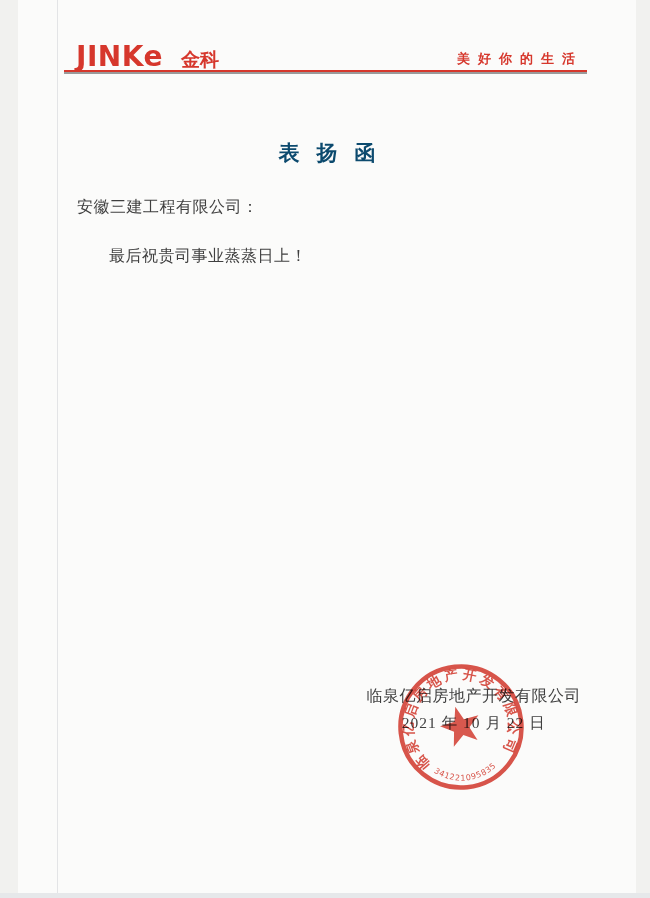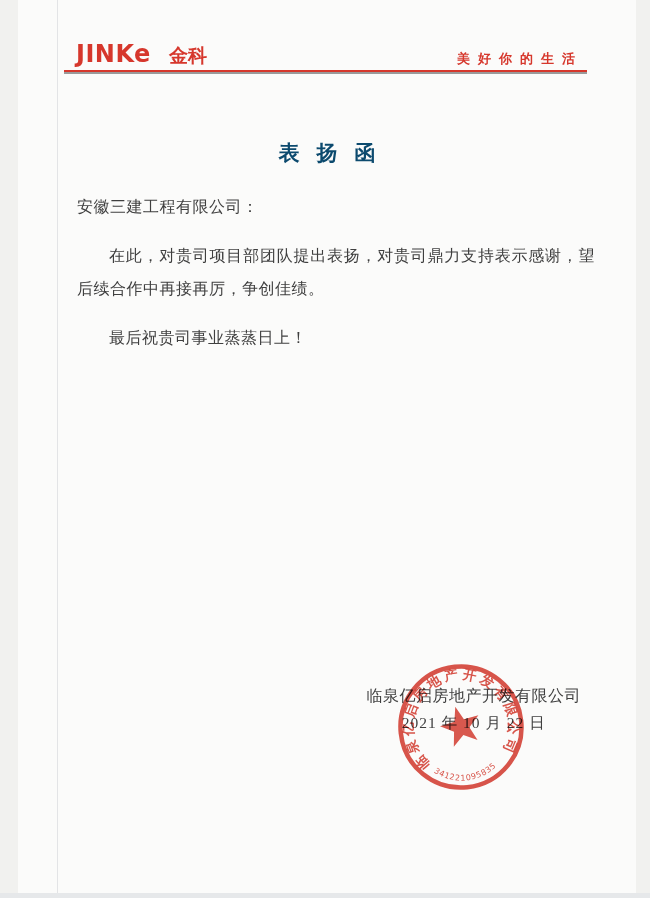--- a/index.html
+++ b/index.html
@@ -21,21 +21,21 @@
   .fold-line {
     position:absolute; left:39px; top:0; width:1px; height:100%;
     background:rgba(190,193,198,0.38);
   }
   
   .logo {
     position:absolute; left:58px; top:40px; white-space:nowrap;
     font-family:"DejaVu Sans","Liberation Sans",sans-serif;
   }
   .logo-latin {
-    font-size:24px; font-weight:bold; letter-spacing:0.5px;
+    font-size:28px; font-weight:bold; letter-spacing:0.5px;
     color:var(--brand-red);
   }
   .logo-cjk {
     font-size:19px; font-weight:bold; margin-left:18px;
     color:var(--brand-red);
   }
   .slogan {
     position:absolute; right:53px; top:50px; white-space:nowrap;
     font-size:13px; font-weight:bold; letter-spacing:8px;
     color:var(--brand-red);
@@ -91,21 +91,20 @@
     <div class="slogan">美好你的生活</div>
     <div class="rule">
       <div class="rule-red"></div>
       <div class="rule-gray"></div>
     </div>
 
     <h1 class="title">表扬函</h1>
 
     <div class="body-text">
       <p class="salutation">安徽三建工程有限公司：</p>
-      <p class="para">在此，对贵司项目部团队提出表扬，对贵司鼎力支持表示感谢，望后续合作中再接再厉，争创佳绩。</p>
       <p class="para">最后祝贵司事业蒸蒸日上！</p>
     </div>
 
     <div class="signature">
       <div class="sig-company">临泉亿启房地产开发有限公司</div>
       <div class="sig-date">2021 年 10 月 22 日</div>
     </div>
 
     <svg class="seal" viewBox="0 0 140 140">
       <defs>

